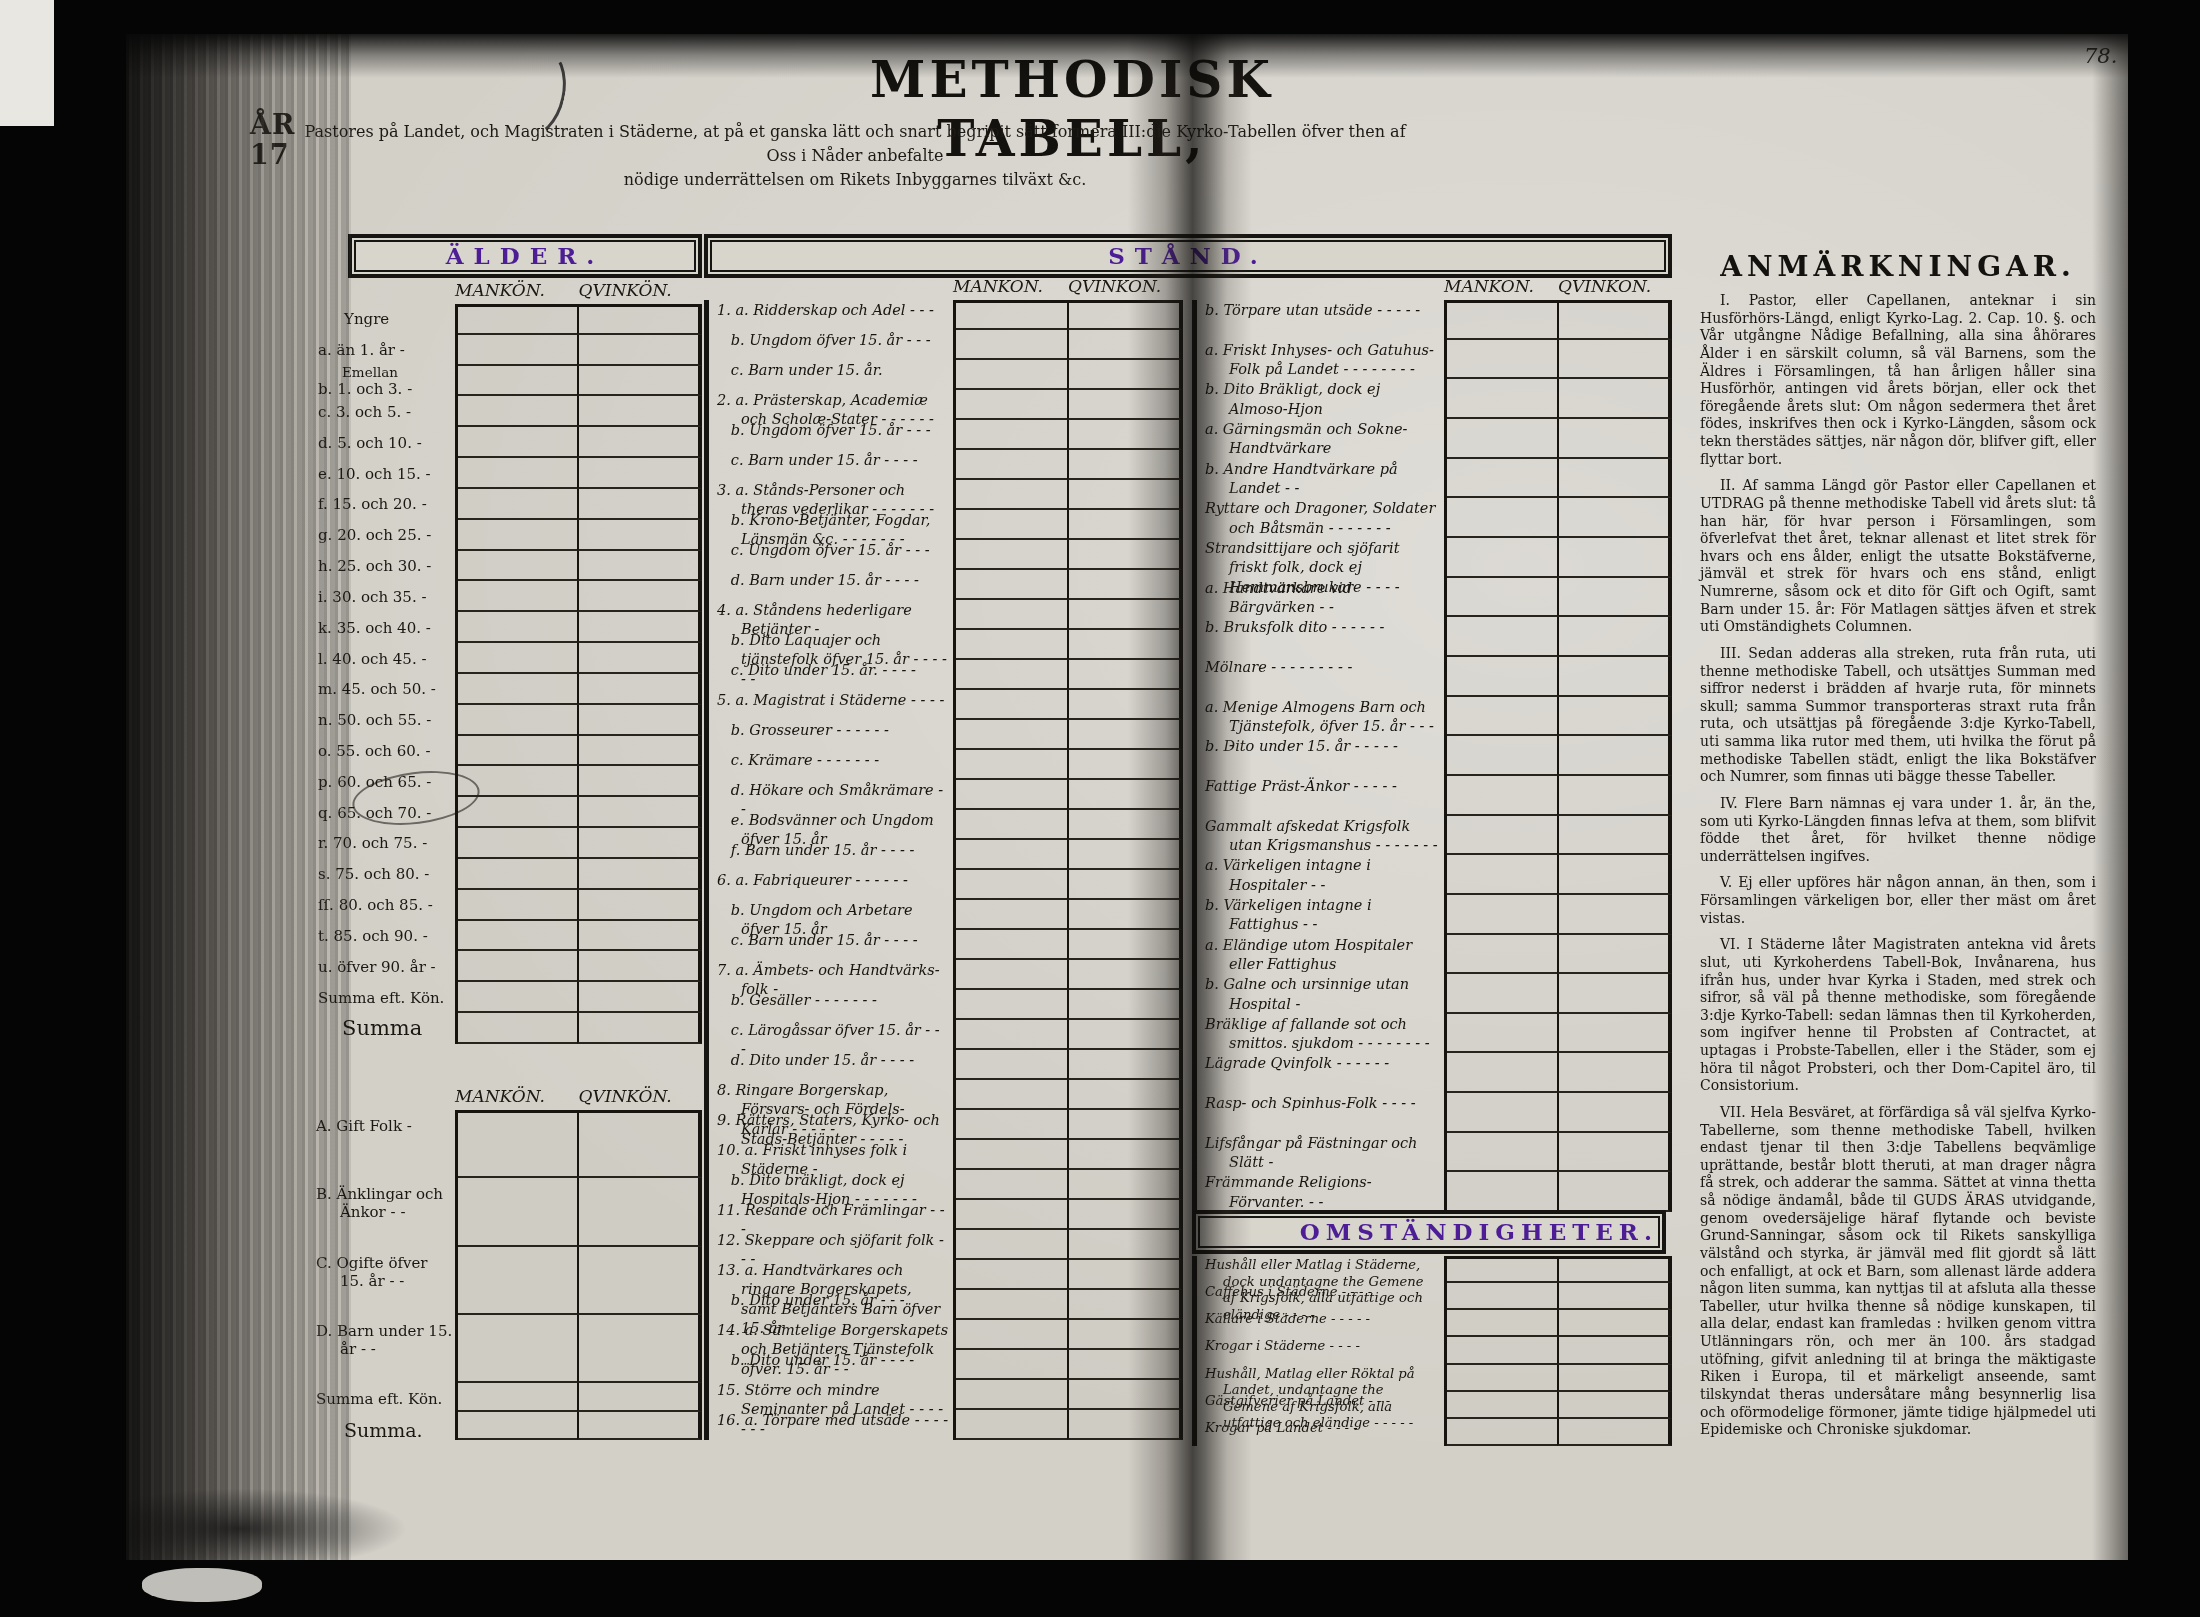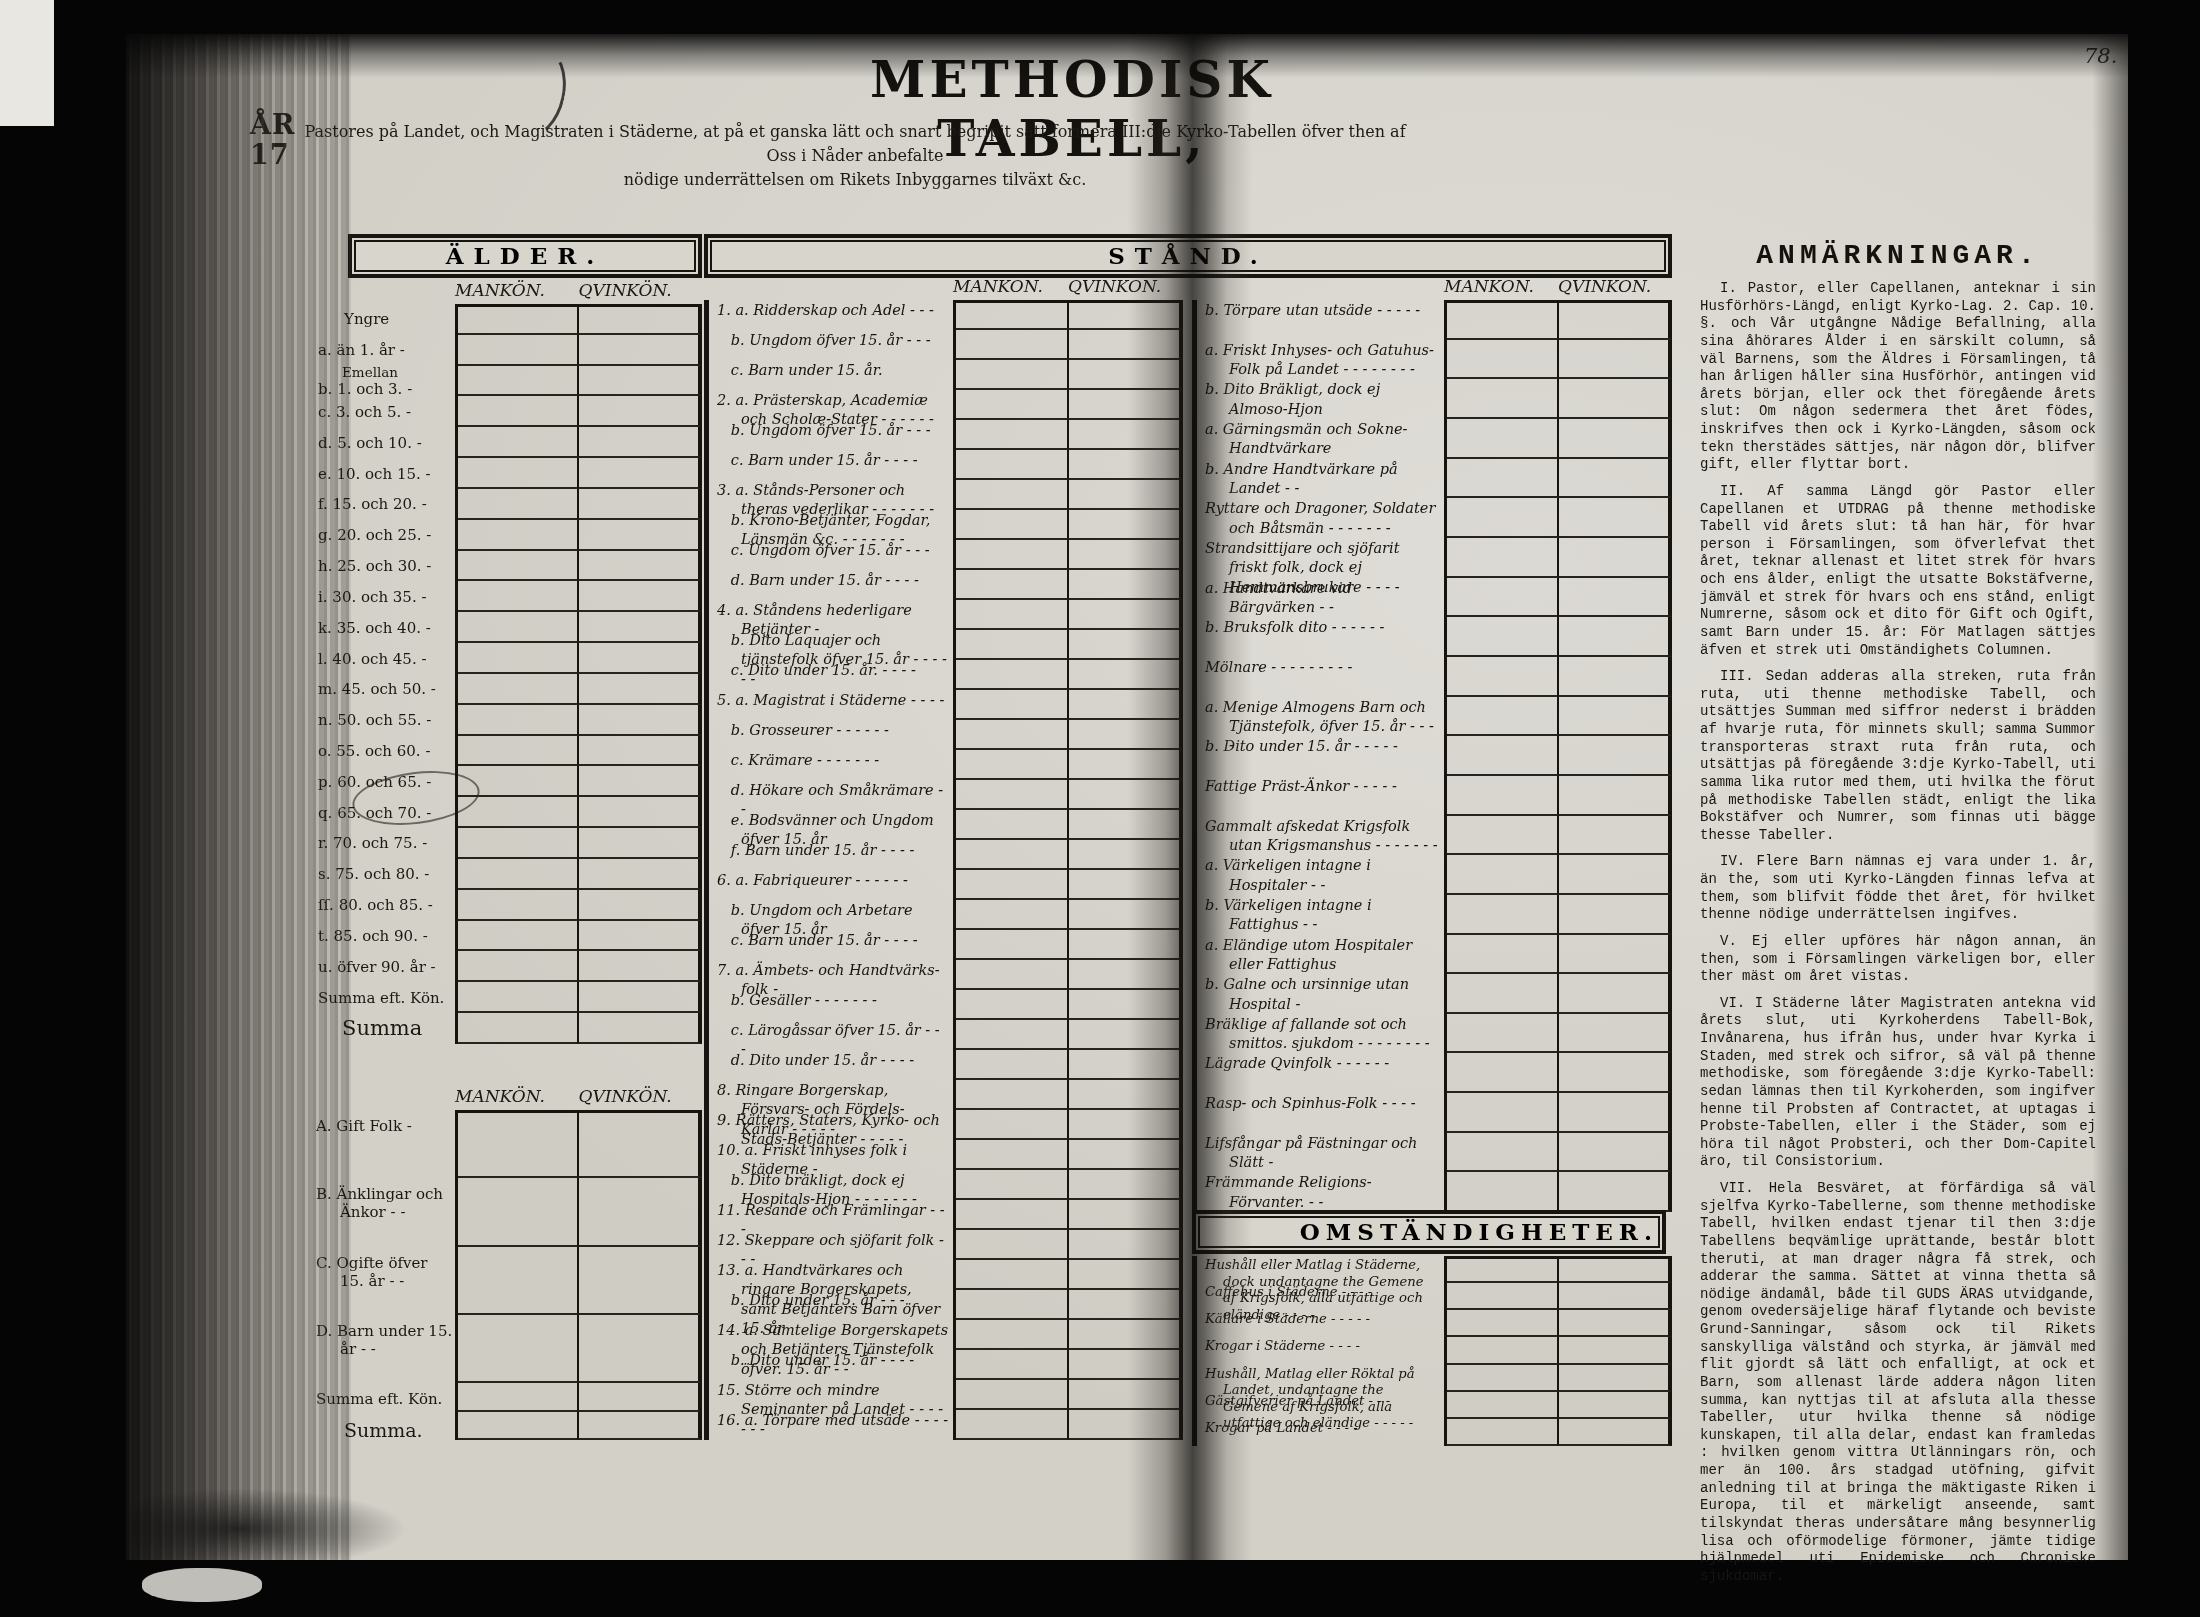--- a/index.html
+++ b/index.html
@@ -22,21 +22,21 @@
   .subtitle { left:300px; top:120px; width:1110px; text-align:center; font-size:16px; line-height:1.5; color:#1d1a16; }
   .pageno { left:2084px; top:44px; font-size:21px; font-style:italic; color:#33302b; }
   .ink-squiggle { left:505px; top:46px; width:60px; height:92px; border:3px solid transparent;
            border-right:3px solid rgba(25,25,25,.8); border-radius:50%; transform:rotate(12deg); }
   .ink-circle { left:352px; top:772px; width:128px; height:52px; border:2px solid rgba(35,33,30,.6);
            border-radius:50%; transform:rotate(-7deg); }
 
   
   .bar { position:absolute; z-index:10; background:#d8d5cd; border:4px solid #171512; padding:2px; }
   .bar-inner { border:2px solid #171512; text-align:center; font-weight:700; font-size:23px;
-               letter-spacing:10px; line-height:28px; color:#000000; }
+               letter-spacing:10px; line-height:28px; color:#4c1d95; }
   .alder-bar { left:348px; top:234px; width:354px; }
   .stand-bar { left:704px; top:234px; width:968px; }
   .gift-bar  { left:348px; top:1042px; width:354px; }
   .omst-bar  { left:1192px; top:1210px; width:474px; }
   .omst-bar .bar-inner { letter-spacing:6px;text-align:right; }
 
   
   .col-heads { display:flex; font-style:italic; font-size:17px; color:#1b1814; height:24px; }
   .col-heads span { flex:1; text-align:left; }
   .rows { display:flex; flex-direction:column; overflow:hidden; }
@@ -80,21 +80,21 @@
   .standL .cells { width:230px; min-width:230px; }
   .standR .cells { width:228px; min-width:228px; }
 
   
   .omst-rows { position:absolute; z-index:10; left:1192px; top:1256px; width:480px; height:190px;
                border-left:5px solid #171512; }
   .omst-rows .item { font-size:13.2px; line-height:1.25; padding-left:26px; text-indent:-18px; }
   .omst-rows .cells { width:228px; min-width:228px; }
 
   
-  .anm { left:1700px; top:240px; width:396px;font-family:Liberation Mono, monospace; }
+  .anm { left:1700px; top:250px; width:396px; }
   .anm-title { font-size:28px; letter-spacing:5px; font-weight:700; text-align:center; margin-bottom:4px; color:#14120e; }
   .anm-p { margin-top:9px; text-align:justify; text-indent:20px; font-size:14px; line-height:1.26; color:#181512; }
 
   
   .shadow { position:absolute; z-index:40; pointer-events:none; }
   .shadow-left { left:126px; top:34px; width:225px; height:1526px;
     background:
       repeating-linear-gradient(90deg, rgba(10,8,6,.30) 0 3px, rgba(70,64,58,.12) 3px 6px, rgba(20,18,15,.26) 6px 11px),
       linear-gradient(90deg, rgba(8,8,8,.95) 0%, rgba(25,22,20,.66) 32%, rgba(80,75,70,.30) 62%, rgba(120,115,108,.10) 85%, transparent 100%); }
   .shadow-gutter { left:1128px; top:34px; width:124px; height:1526px;

